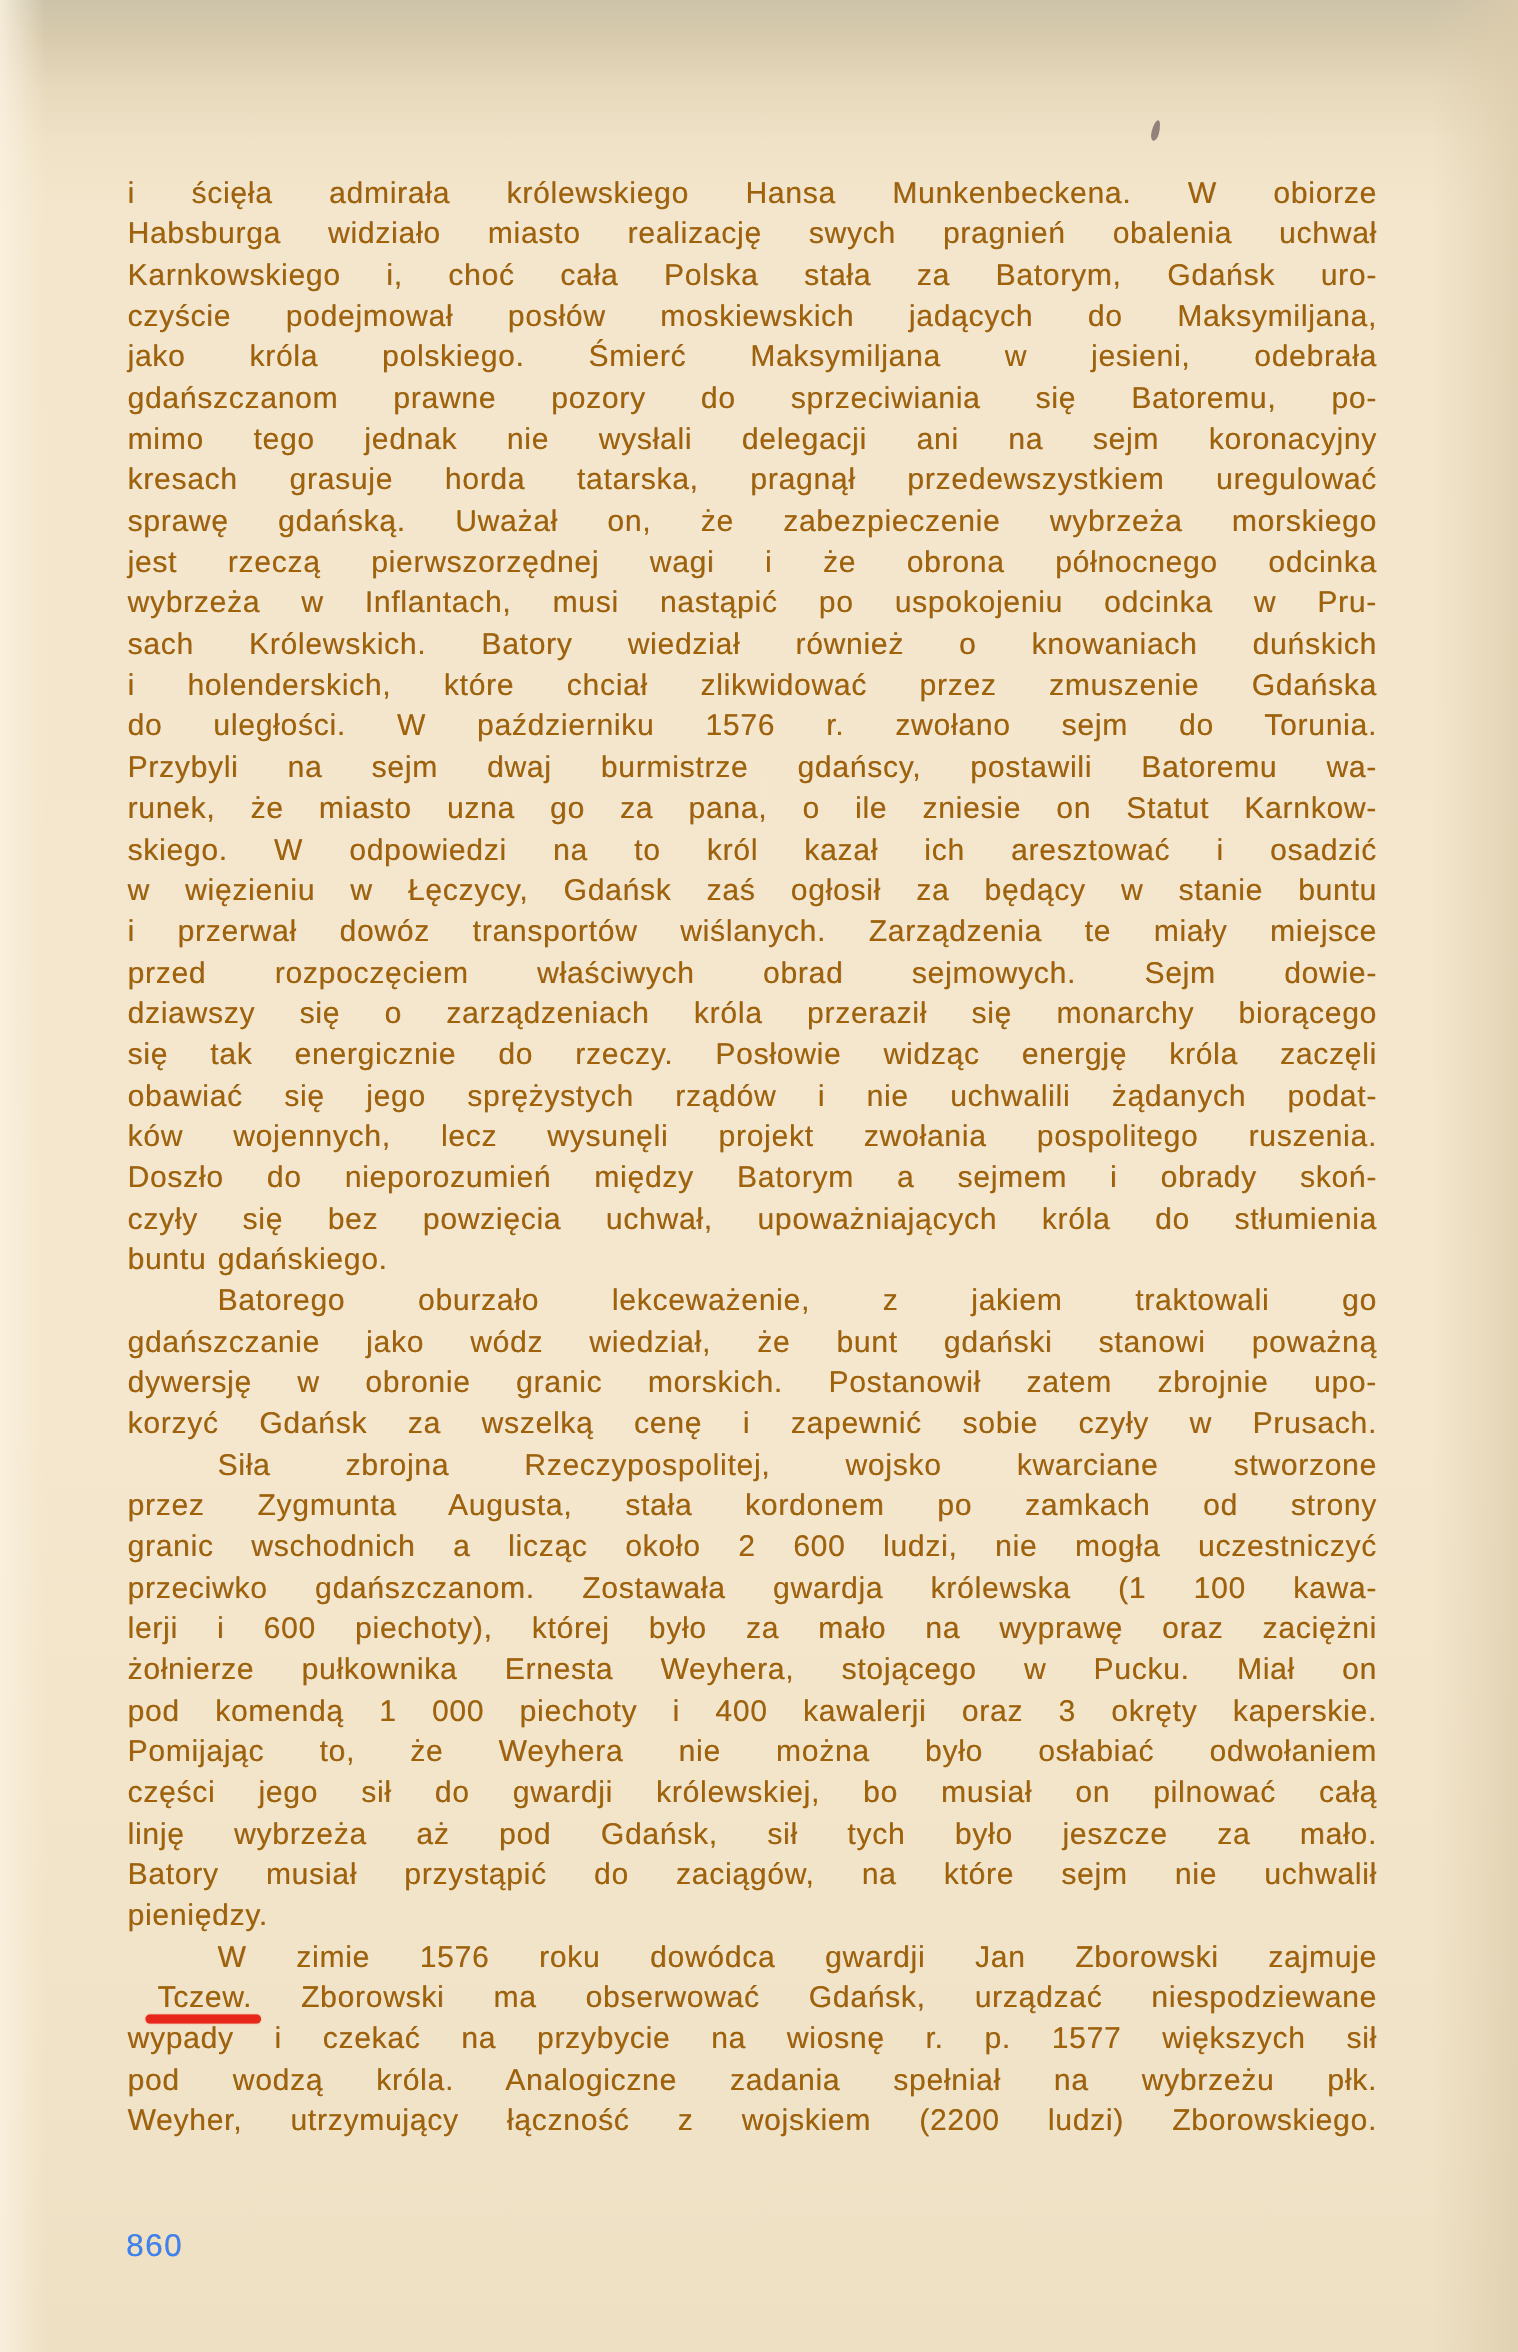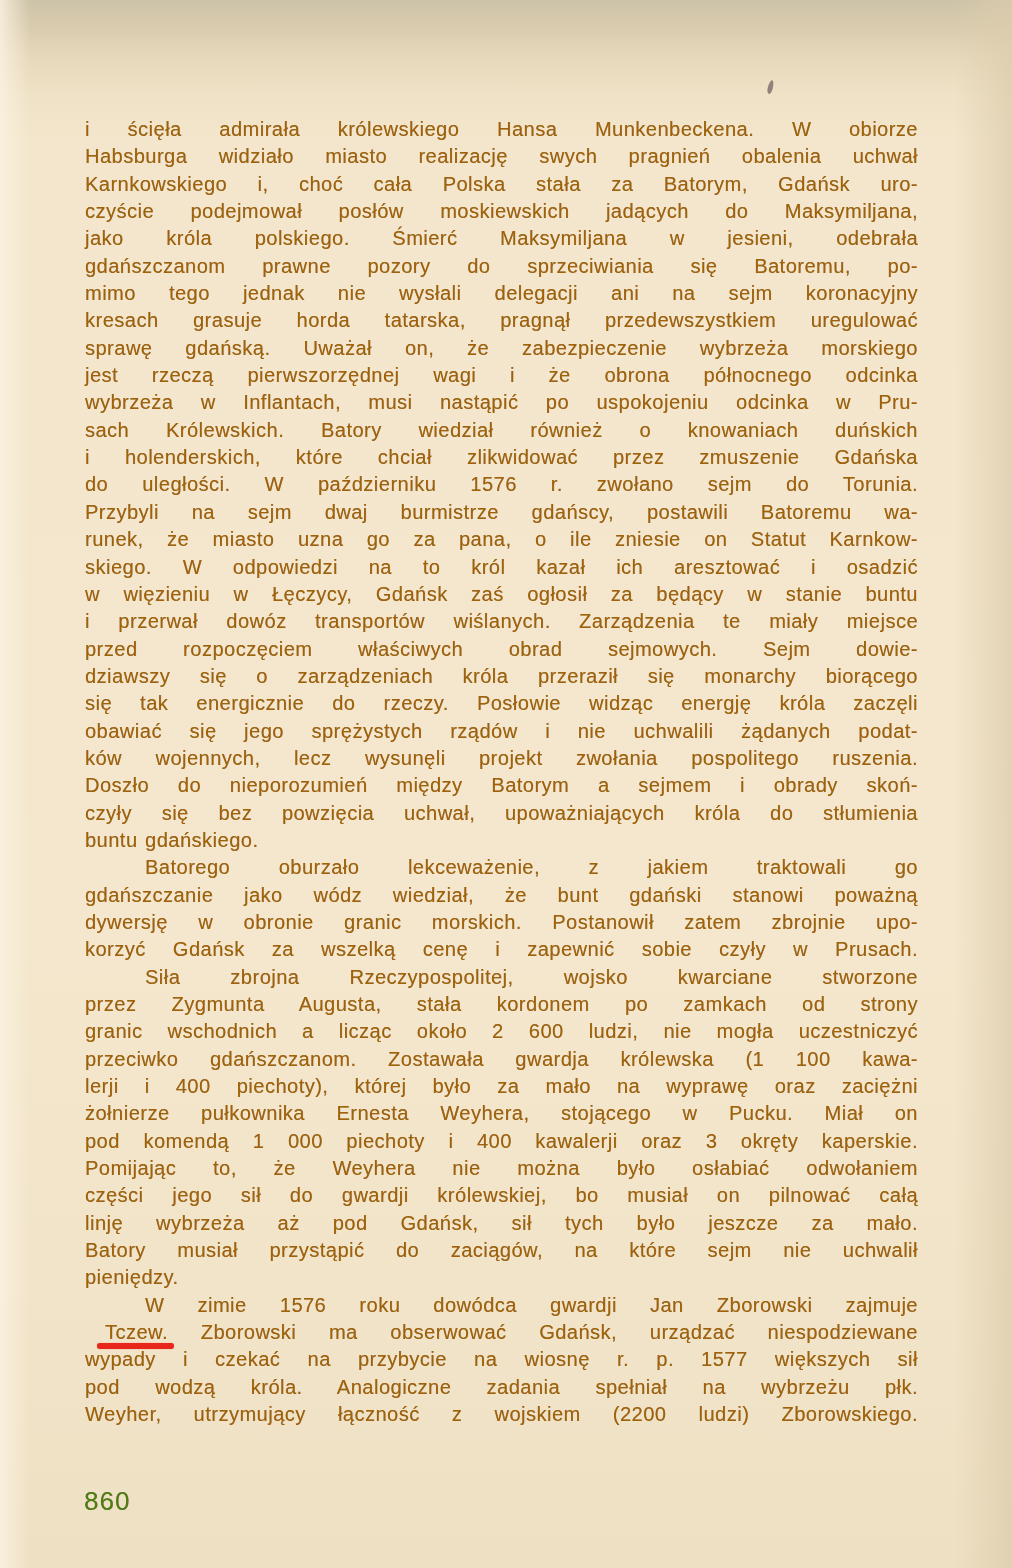--- a/index.html
+++ b/index.html
@@ -39,22 +39,22 @@
     position: absolute;
     left: -8px; right: -6px; bottom: -6px;
     height: 6px;
     background: #e8271b;
     border-radius: 3px;
     box-shadow: 0 0 1px rgba(232,39,27,0.6);
   }
   .page-number {
     position: absolute;
     left: 84px; top: 1486px;
-    font-size: 26px;
-    color: #4d7c0f;
+    font-size: 21px;
+    color: #3b82f6;
     letter-spacing: 1px;
     text-shadow: 0.25px 0.25px 0.35px rgba(80,62,70,0.45);
   }
   .speck {
     position: absolute;
     left: 768px; top: 80px;
     width: 5px; height: 14px;
     background: #83706f;
     border-radius: 50% 50% 50% 50% / 60% 60% 40% 40%;
     transform: rotate(14deg);
@@ -100,21 +100,21 @@
         <div class="line j indent">Batorego oburzało lekceważenie, z jakiem traktowali go</div>
         <div class="line j">gdańszczanie jako wódz wiedział, że bunt gdański stanowi poważną</div>
         <div class="line j">dywersję w obronie granic morskich.  Postanowił zatem zbrojnie upo-</div>
         <div class="line j">korzyć Gdańsk za wszelką cenę i zapewnić sobie czyły w Prusach.</div>
       </div>
       <div class="para">
         <div class="line j indent">Siła zbrojna Rzeczypospolitej, wojsko kwarciane stworzone</div>
         <div class="line j">przez Zygmunta Augusta, stała kordonem po zamkach od strony</div>
         <div class="line j">granic wschodnich a licząc około 2 600 ludzi, nie mogła uczestniczyć</div>
         <div class="line j">przeciwko gdańszczanom.  Zostawała gwardja królewska (1 100 kawa-</div>
-        <div class="line j">lerji i 400 piechoty), której było za mało na wyprawę oraz zaciężni</div>
+        <div class="line j">lerji i 600 piechoty), której było za mało na wyprawę oraz zaciężni</div>
         <div class="line j">żołnierze pułkownika Ernesta Weyhera, stojącego w Pucku.  Miał on</div>
         <div class="line j">pod komendą 1 000 piechoty i 400 kawalerji oraz 3 okręty kaperskie.</div>
         <div class="line j">Pomijając to, że Weyhera nie można było osłabiać odwołaniem</div>
         <div class="line j">części jego sił do gwardji królewskiej, bo musiał on pilnować całą</div>
         <div class="line j">linję wybrzeża aż pod Gdańsk, sił tych było jeszcze za mało.</div>
         <div class="line j">Batory musiał przystąpić do zaciągów, na które sejm nie uchwalił</div>
         <div class="line">pieniędzy.</div>
       </div>
       <div class="para">
         <div class="line j indent">W zimie 1576 roku dowódca gwardji Jan Zborowski zajmuje</div>

